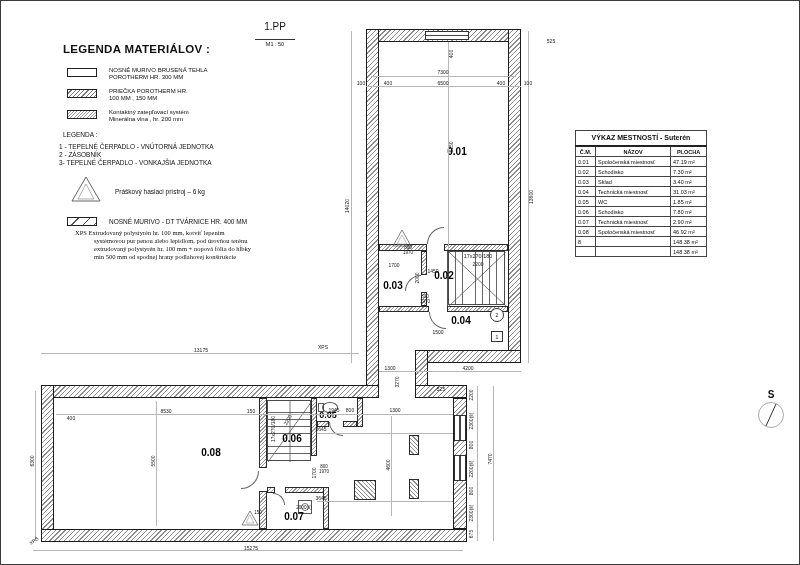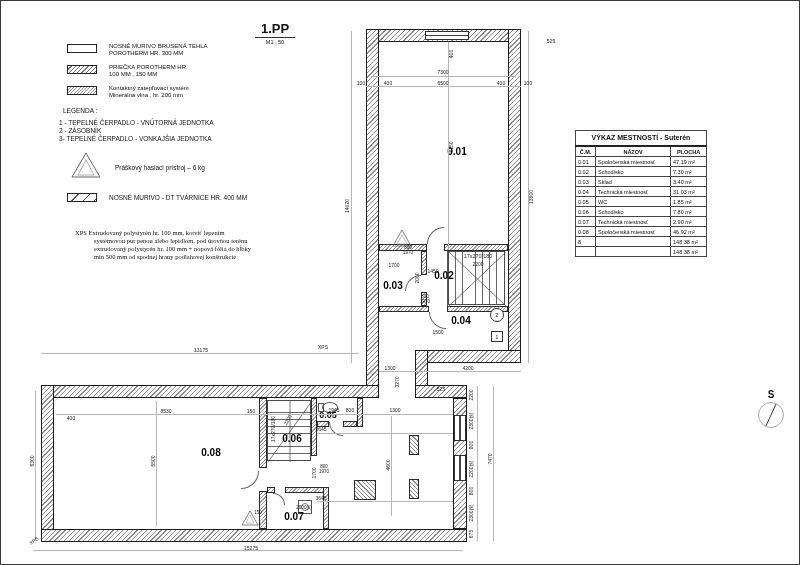--- a/index.html
+++ b/index.html
@@ -37,21 +37,21 @@
   .stairs.htreads{background:repeating-linear-gradient(0deg,#fff 0 6px,#666 6px 6.8px);}
   .stairs svg{position:absolute;left:0;top:0;}
   
   .arc{position:absolute;box-sizing:border-box;background:#fff;}
   
   .sym{position:absolute;box-sizing:border-box;border:1px solid #333;background:#fff;
        display:flex;align-items:center;justify-content:center;font-size:5px;color:#111;}
   .sym.circle{border-radius:50%;}
   
   .plan-title{position:absolute;left:254px;top:20px;width:40px;text-align:center;}
-  .plan-title .t1{font-size:13px;font-weight:bold;border-bottom:1px solid #333;padding-bottom:1px;}
+  .plan-title .t1{font-size:10px;font-weight:normal;border-bottom:1px solid #333;padding-bottom:7px;}
   .plan-title .t2{font-size:5.5px;padding-top:1px;}
   
   .legend{position:absolute;left:62px;top:42px;width:265px;}
   .legend h1{margin:0 0 12px 0;font-size:11.5px;font-weight:bold;letter-spacing:.3px;}
   .lrow{display:flex;align-items:flex-start;margin:0 0 7px 4px;}
   .sw{width:30px;height:9px;border:1px solid #222;box-sizing:border-box;background:#fff;
       flex:none;margin-right:12px;margin-top:1px;}
   .sw.hatch{background:repeating-linear-gradient(135deg,#fff 0 2px,#777 2px 3px);}
   .sw.fine{background:repeating-linear-gradient(135deg,#fff 0 1.6px,#999 1.6px 2.3px);}
   .sw.dt{background:repeating-linear-gradient(135deg,#fff 0 7px,#555 7px 8px);}
@@ -80,20 +80,21 @@
 <body>
 
 <div class="sheet">
 
   <div class="plan-title">
     <div class="t1">1.PP</div>
     <div class="t2">M1 : 50</div>
   </div>
 
   <div class="legend">
+    <h1>LEGENDA MATERIÁLOV :</h1>
     <div class="lrow">
       <div class="sw"></div>
       <div class="ltext">
         <div>NOSNÉ MURIVO BRUSENÁ TEHLA</div>
         <div>POROTHERM HR. 300 MM</div>
       </div>
     </div>
     <div class="lrow">
       <div class="sw hatch"></div>
       <div class="ltext">

